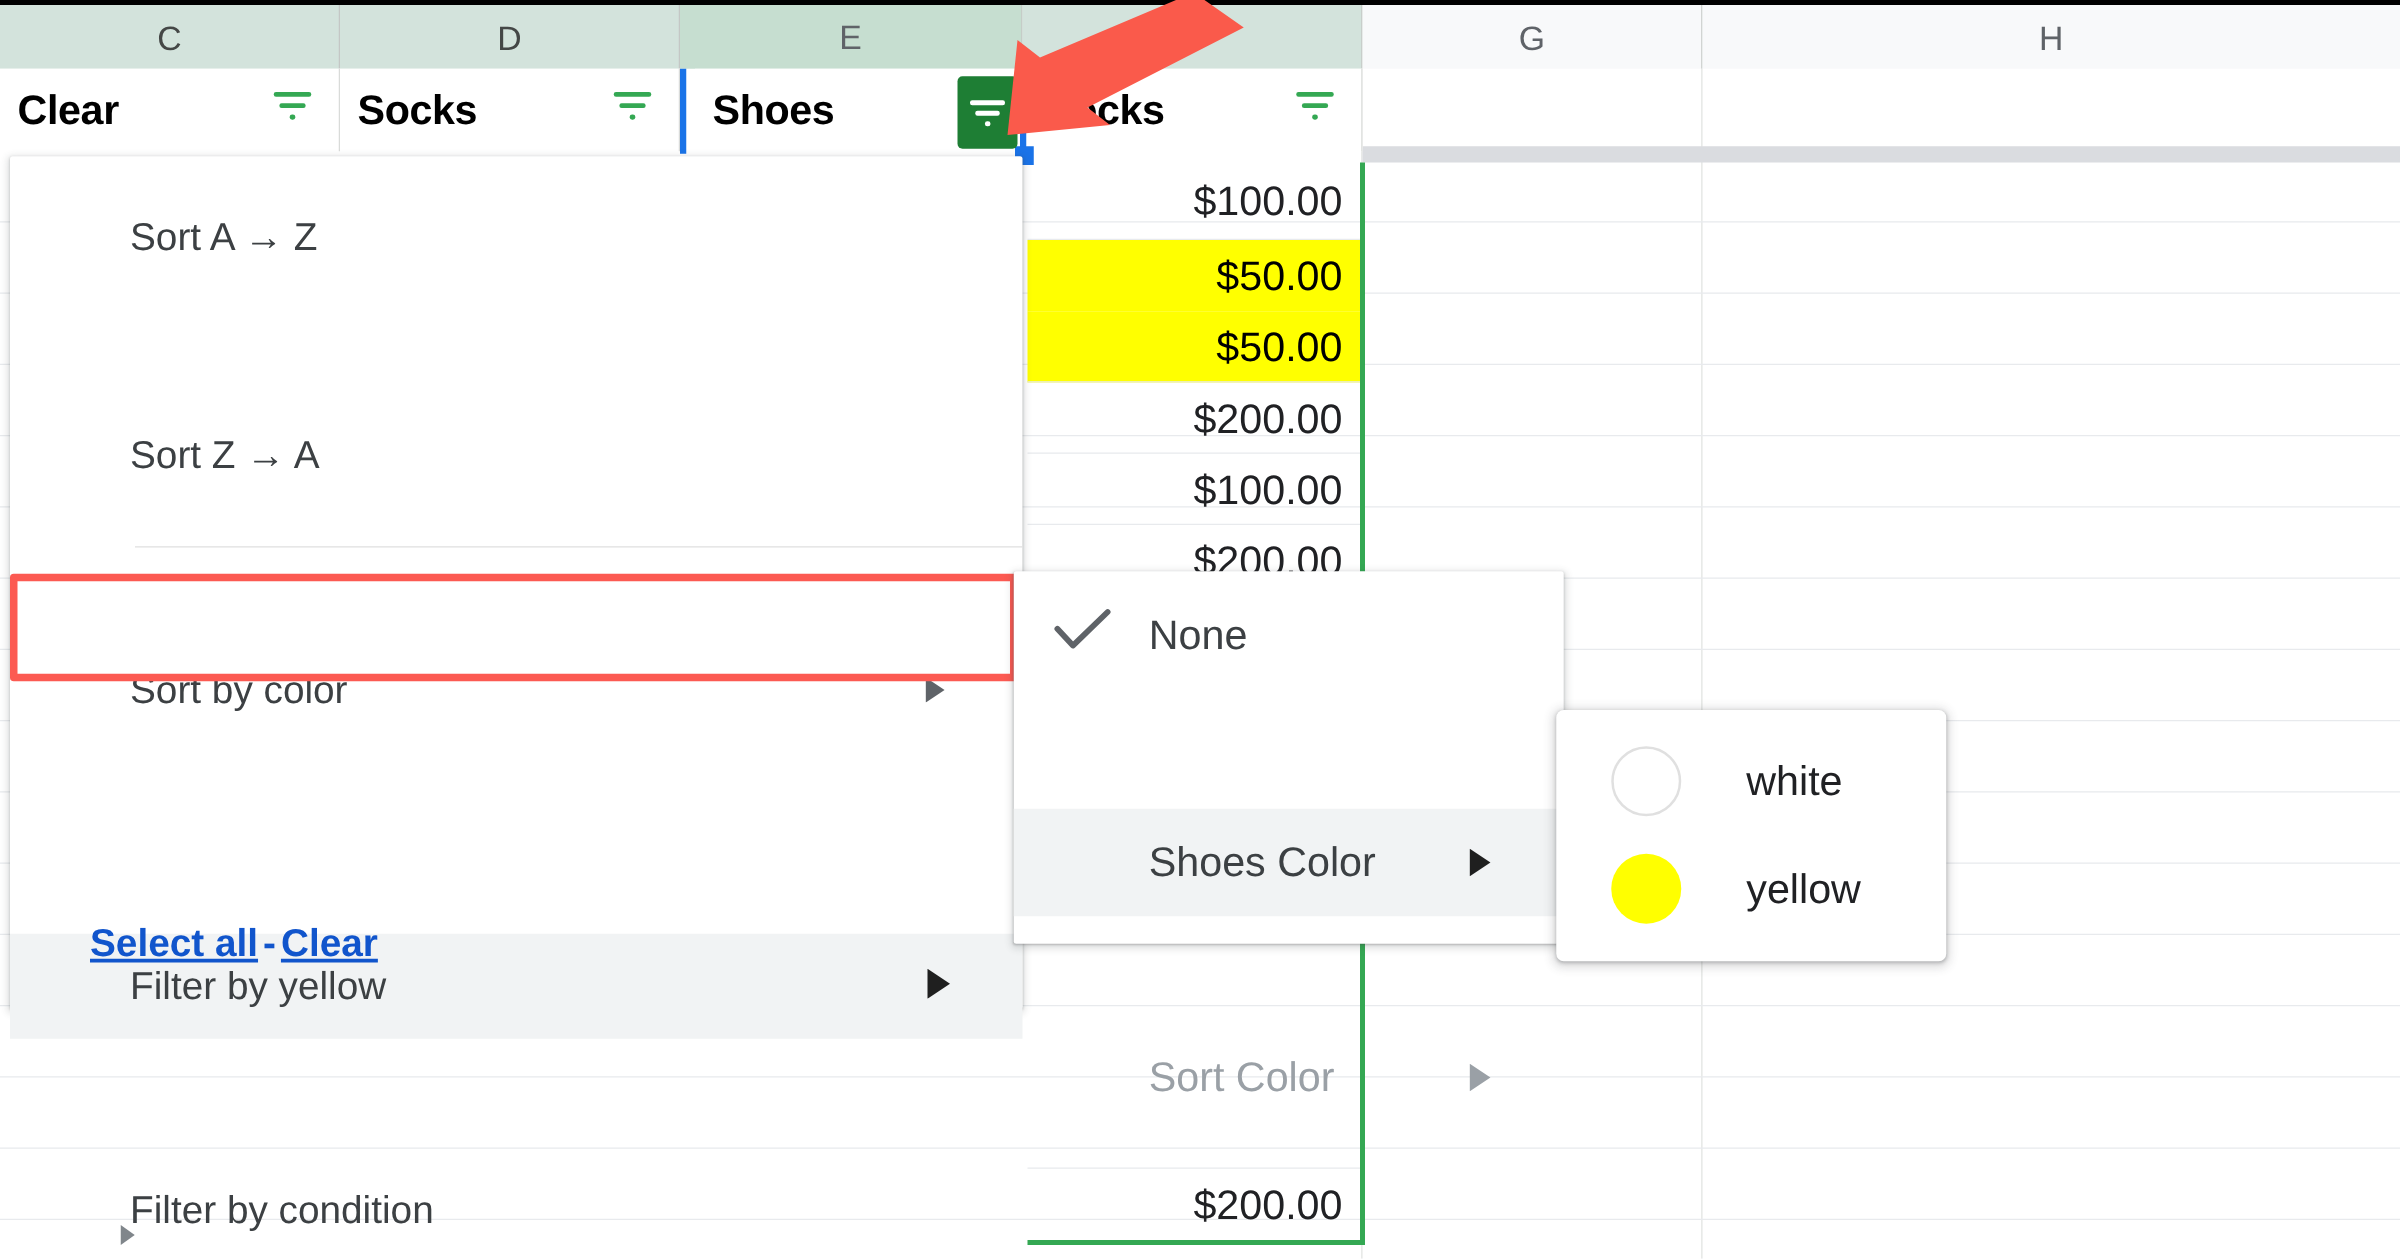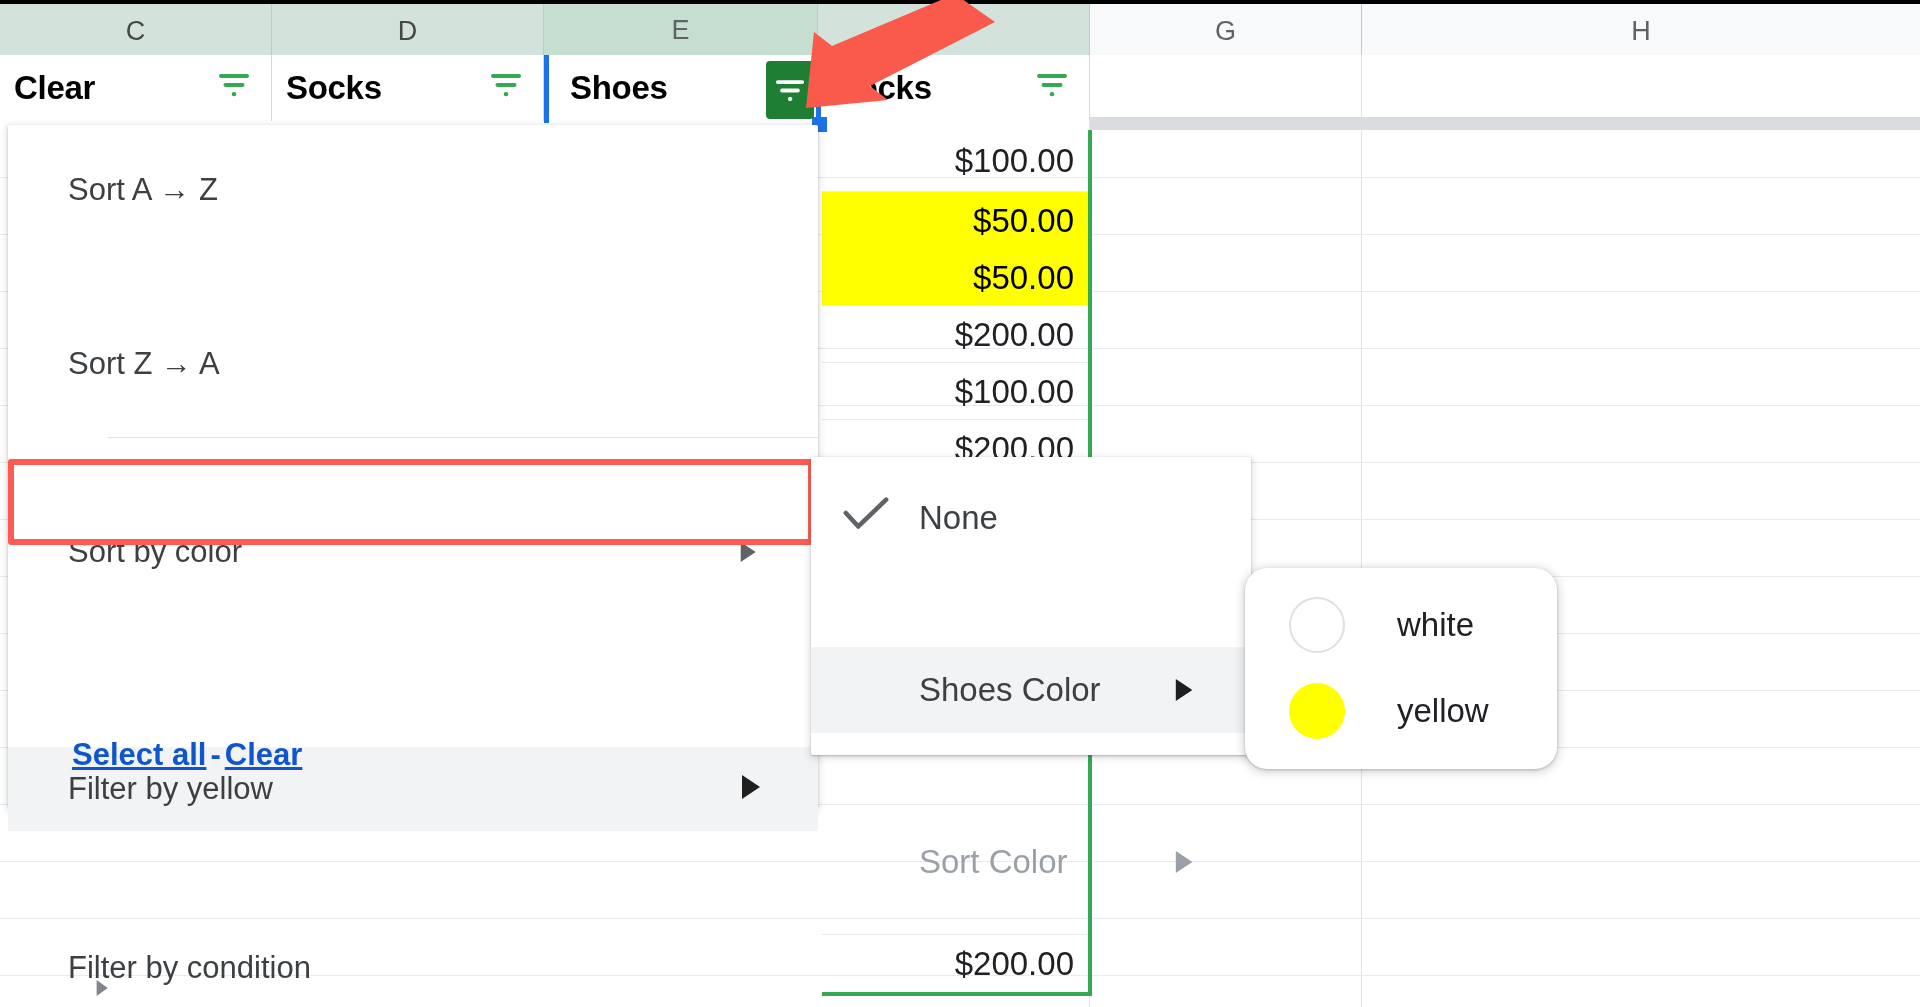--- a/index.html
+++ b/index.html
@@ -71,21 +71,21 @@
   
   .menu {
     position:absolute;
     background:#fff;
     box-shadow: 0 2px 6px 2px rgba(60,64,67,.15), 0 1px 2px rgba(60,64,67,.3);
     border-radius: 2px;
   }
   .mi {
     position:relative; display:flex; align-items:center;
     font-size: 31px; color:#3c4043; height:62px;
-    padding-left: 60px; white-space:nowrap;
+    padding-left: 96px; white-space:nowrap;
   }
   .mi .caret-left {
     position:absolute; left:88px; top:50%; transform:translateY(-50%);
     width:0;height:0;
   }
   .mi .arrow-right {
     position:absolute; right:60px; top:50%; transform:translateY(-50%);
   }
   .sep { position:absolute; height:1px; background:#e0e0e0; }
 
@@ -278,21 +278,21 @@
       <span class="link">Select all</span>
       <span class="dash">-</span>
       <span class="link">Clear</span>
     </div>
   </div>
 
   <div class="redbox" style="left:8px; top:459px; width:806px; height:86px;"></div>
 
   <div class="submenu" style="left:811px; top:457px; width:440px; height:298px;">
 
-    <div class="smi" style="top:18px;text-align:right;">
+    <div class="smi" style="top:8px;text-align:right;">
       <span class="check">
         <svg width="46" height="36" viewBox="0 0 24 18">
           <path d="M1.5 8.5 L8 15.5 L22.5 1.5" fill="none" stroke="#5f6368" stroke-width="2.4" stroke-linecap="round" stroke-linejoin="round"></path>
         </svg>
       </span>
       <span>None</span>
     </div>
 
     <div class="smi hl" style="top:104px;">
       <span>Shoes Color</span>
@@ -306,21 +306,21 @@
     <div class="smi disabled" style="top:190px;">
       <span>Sort Color</span>
       <span class="arrow-right">
         <svg width="20" height="22" viewBox="0 0 10 12">
             <path d="M0 0 L9 6 L0 12 Z" fill="#9aa0a6"></path>
           </svg>
       </span>
     </div>
   </div>
 
-  <div class="palette" style="left:1245px; top:568px; width:312px; height:201px;border-radius:22px;">
+  <div class="palette" style="left:1245px; top:568px; width:312px; height:201px;">
 
     <div class="pi" style="margin-top:14px;">
       <span class="swatch white"></span>
       <span class="plabel">white</span>
     </div>
 
     <div class="pi">
       <span class="swatch" style="background:#ffff00;"></span>
       <span class="plabel">yellow</span>
     </div>

